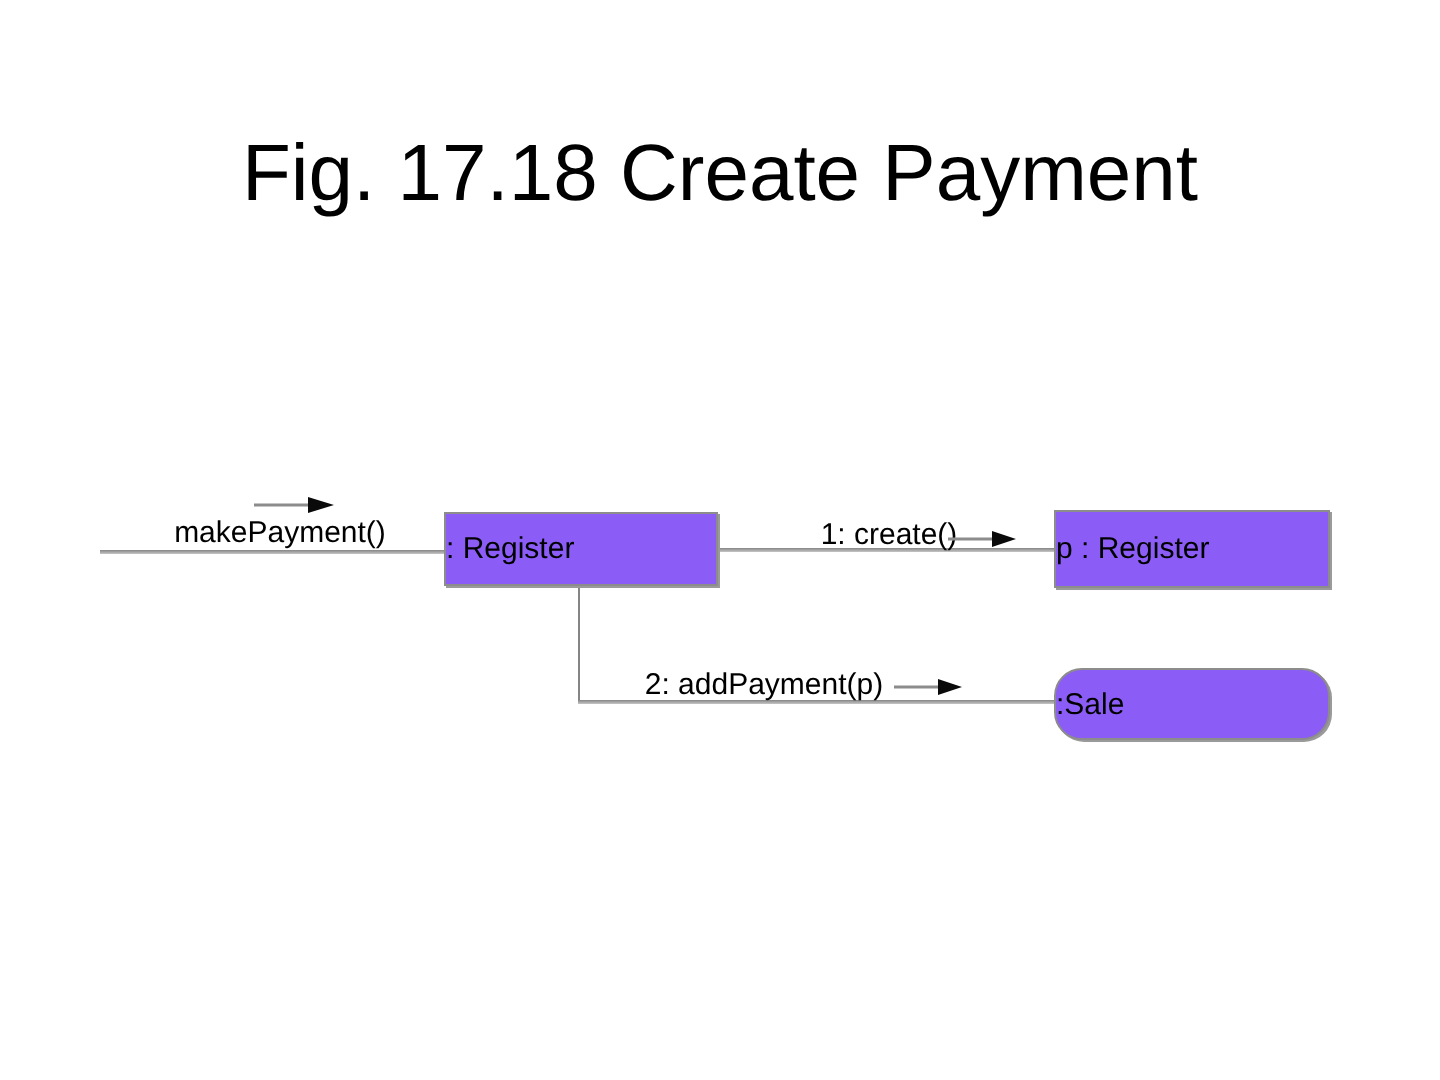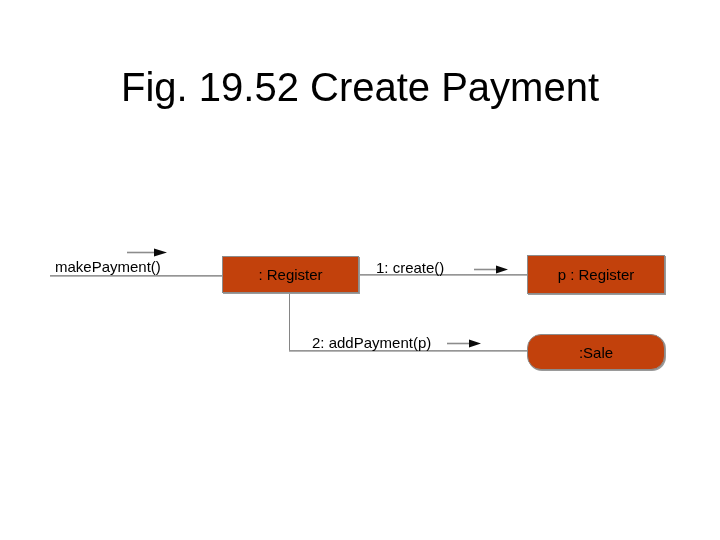--- a/index.html
+++ b/index.html
@@ -32,48 +32,48 @@
   }
   .vline {
     position: absolute;
     width: 1px;
     background: #858585;
   }
 
   
   .objbox {
     position: absolute;
-    background: #c2410c;
+    background: #8b5cf6;
     border: 1px solid #8c8c8c;
     box-shadow: 1px 1px 0 #9a9a9a;
     display: flex;
     align-items: center;
-    justify-content: center;
+    justify-content: flex-start;
     font-size: 15px;
     color: #000000;
     box-sizing: border-box;
   }
 
   
   .msg {
     position: absolute;
     font-size: 15px;
     color: #000000;
-    text-align: left;
+    text-align: center;
     white-space: nowrap;
   }
 
   .arrow { position: absolute; }
 </style>
 </head>
 <body>
 
 <div class="slide">
 
-  <h1 class="title">Fig. 19.52 Create Payment</h1>
+  <h1 class="title">Fig. 17.18 Create Payment</h1>
 
   <div>
 
     <div class="hline" style="left:50px; top:275px; width:172px;"></div>
     <div class="hline" style="left:359px; top:274px; width:169px;"></div>
     <div class="vline" style="left:289px; top:293px; height:58px;"></div>
     <div class="hline" style="left:289px; top:350px; width:239px;"></div>
 
     <svg class="arrow" style="left:127px; top:247px;" width="40" height="11" viewBox="0 0 40 11">
       <line x1="0" y1="5.5" x2="28" y2="5.5" stroke="#8c8c8c" stroke-width="1.6"></line>

